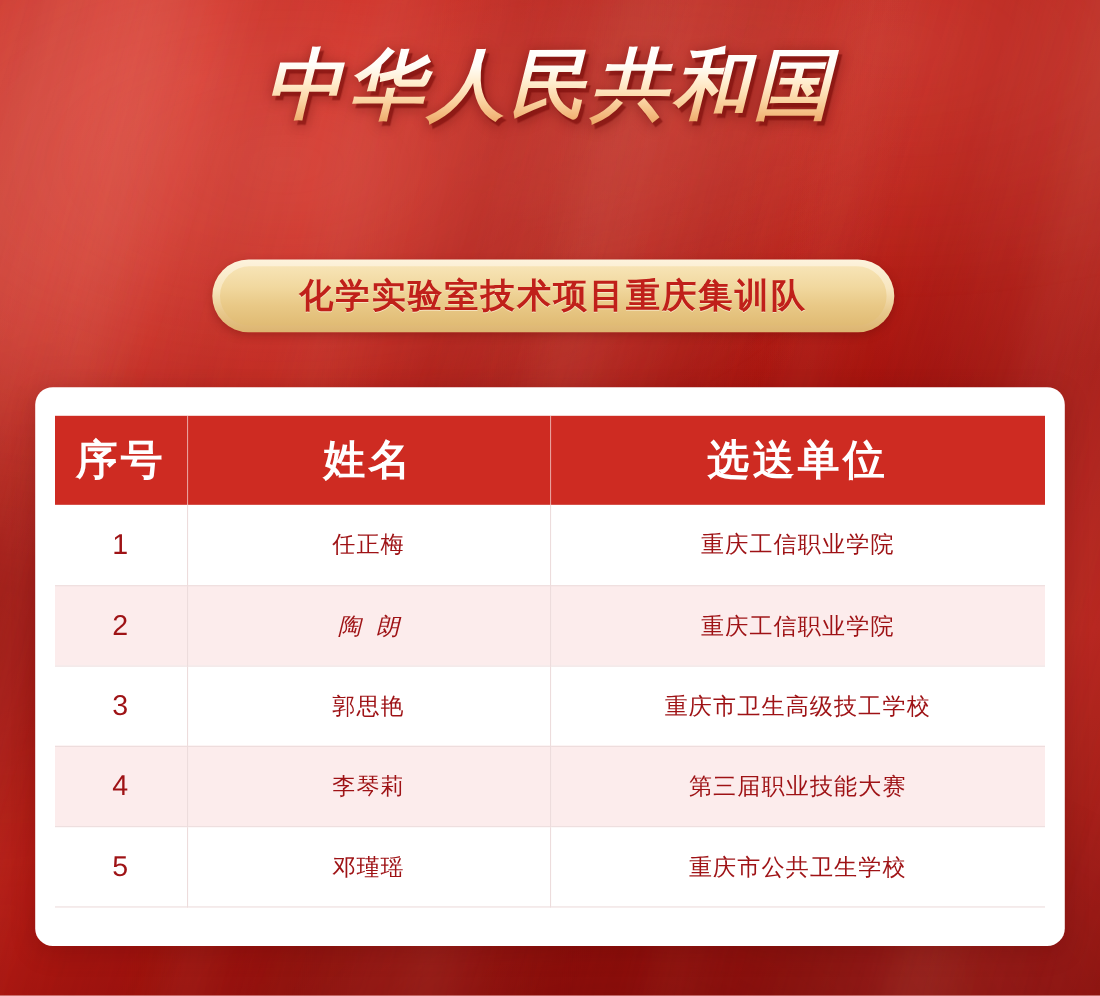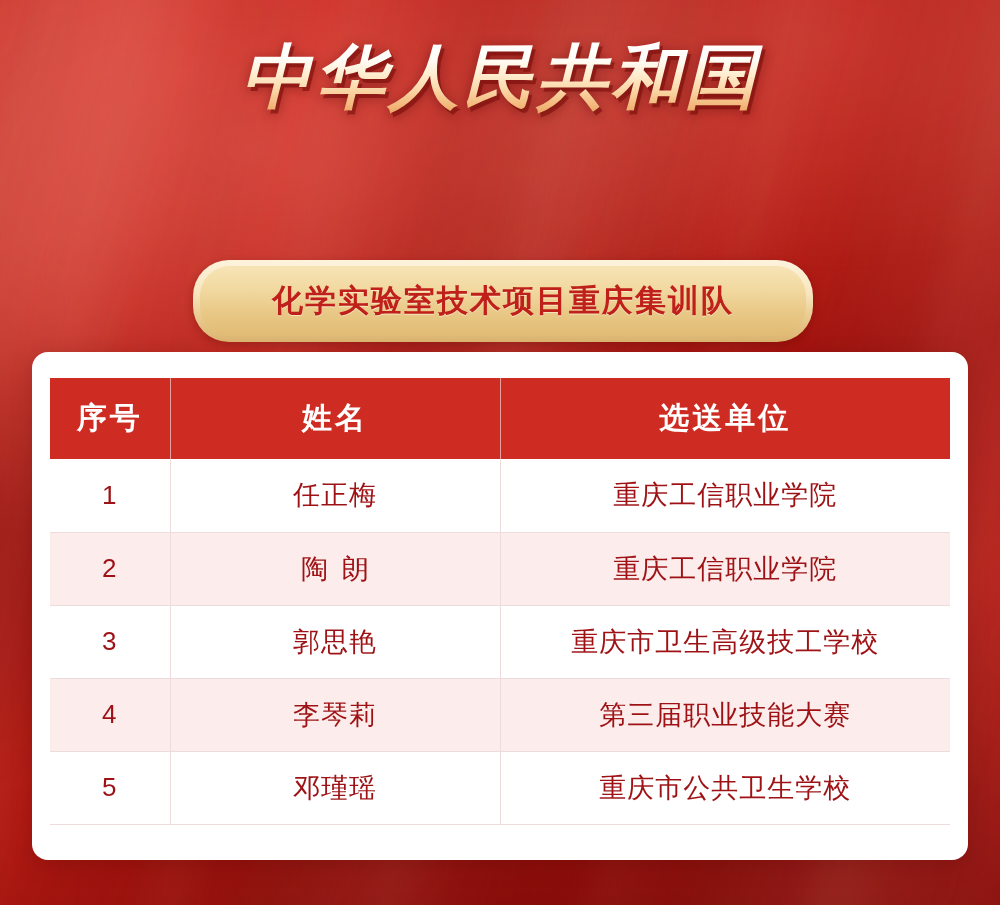--- a/index.html
+++ b/index.html
@@ -103,23 +103,22 @@
   }
   .title-line.l1 { font-size: 70px; font-style: italic; }
   .title-line.l2 { font-size: 70px; margin-top: 8px; }
 
   
   .badge-wrap {
     position: absolute;
     top: 236px;
     left: 193px;
     width: 620px;
-    height: 82px;
+    height: 66px;
     z-index: 5;
-    margin-top: 24px;
   }
   .badge-outer {
     position: absolute;
     inset: 0;
     border-radius: 36px;
     background: linear-gradient(180deg, #fdf3dd 0%, #f7e6bf 40%, #e8c88c 72%, #dcb470 100%);
     box-shadow: 0 3px 9px rgba(90,8,6,0.32);
   }
   .badge-inner {
     position: absolute;
@@ -161,40 +160,40 @@
     vertical-align: middle;
   }
   .col-no    { width: 120px; }
   .col-name  { width: 330px; }
   .col-unit  { width: 450px; }
 
   .roster-table thead th {
     height: 81px;
     background: #ce2b22;
     color: #ffffff;
-    font-size: 30px;
+    font-size: 38px;
     font-weight: 700;
     letter-spacing: 3px;
     border-right: 1px solid rgba(255,255,255,0.55);
   }
   .roster-table thead th:last-child { border-right: none; text-align: center; }
 
   .roster-table tbody td {
     height: 73px;
-    font-size: 27px;
+    font-size: 21px;
     color: #9e1215;
     letter-spacing: 1px;
     border-right: 1px solid #eddcdc;
     border-bottom: 1px solid #eddcdc;
   }
   .roster-table tbody td:last-child { border-right: none; text-align: center; }
   .roster-table tbody tr:nth-child(even) td { background: #fcecec; }
   .roster-table tbody tr:nth-child(odd)  td { background: #ffffff; }
   .roster-table tbody td.cell-no { font-size: 26px; }
-  .roster-table tbody td.cell-name.wide { letter-spacing: 14px; text-indent: 14px; }
+  .roster-table tbody td.cell-name.wide { letter-spacing: 14px; text-indent: 14px; font-style: italic; }
 </style>
 </head>
 <body>
 
 <div class="poster">
   <div class="silk s1"></div>
   <div class="silk s2"></div>
   <div class="silk s3"></div>
   <div class="silk s4"></div>
 </div>

